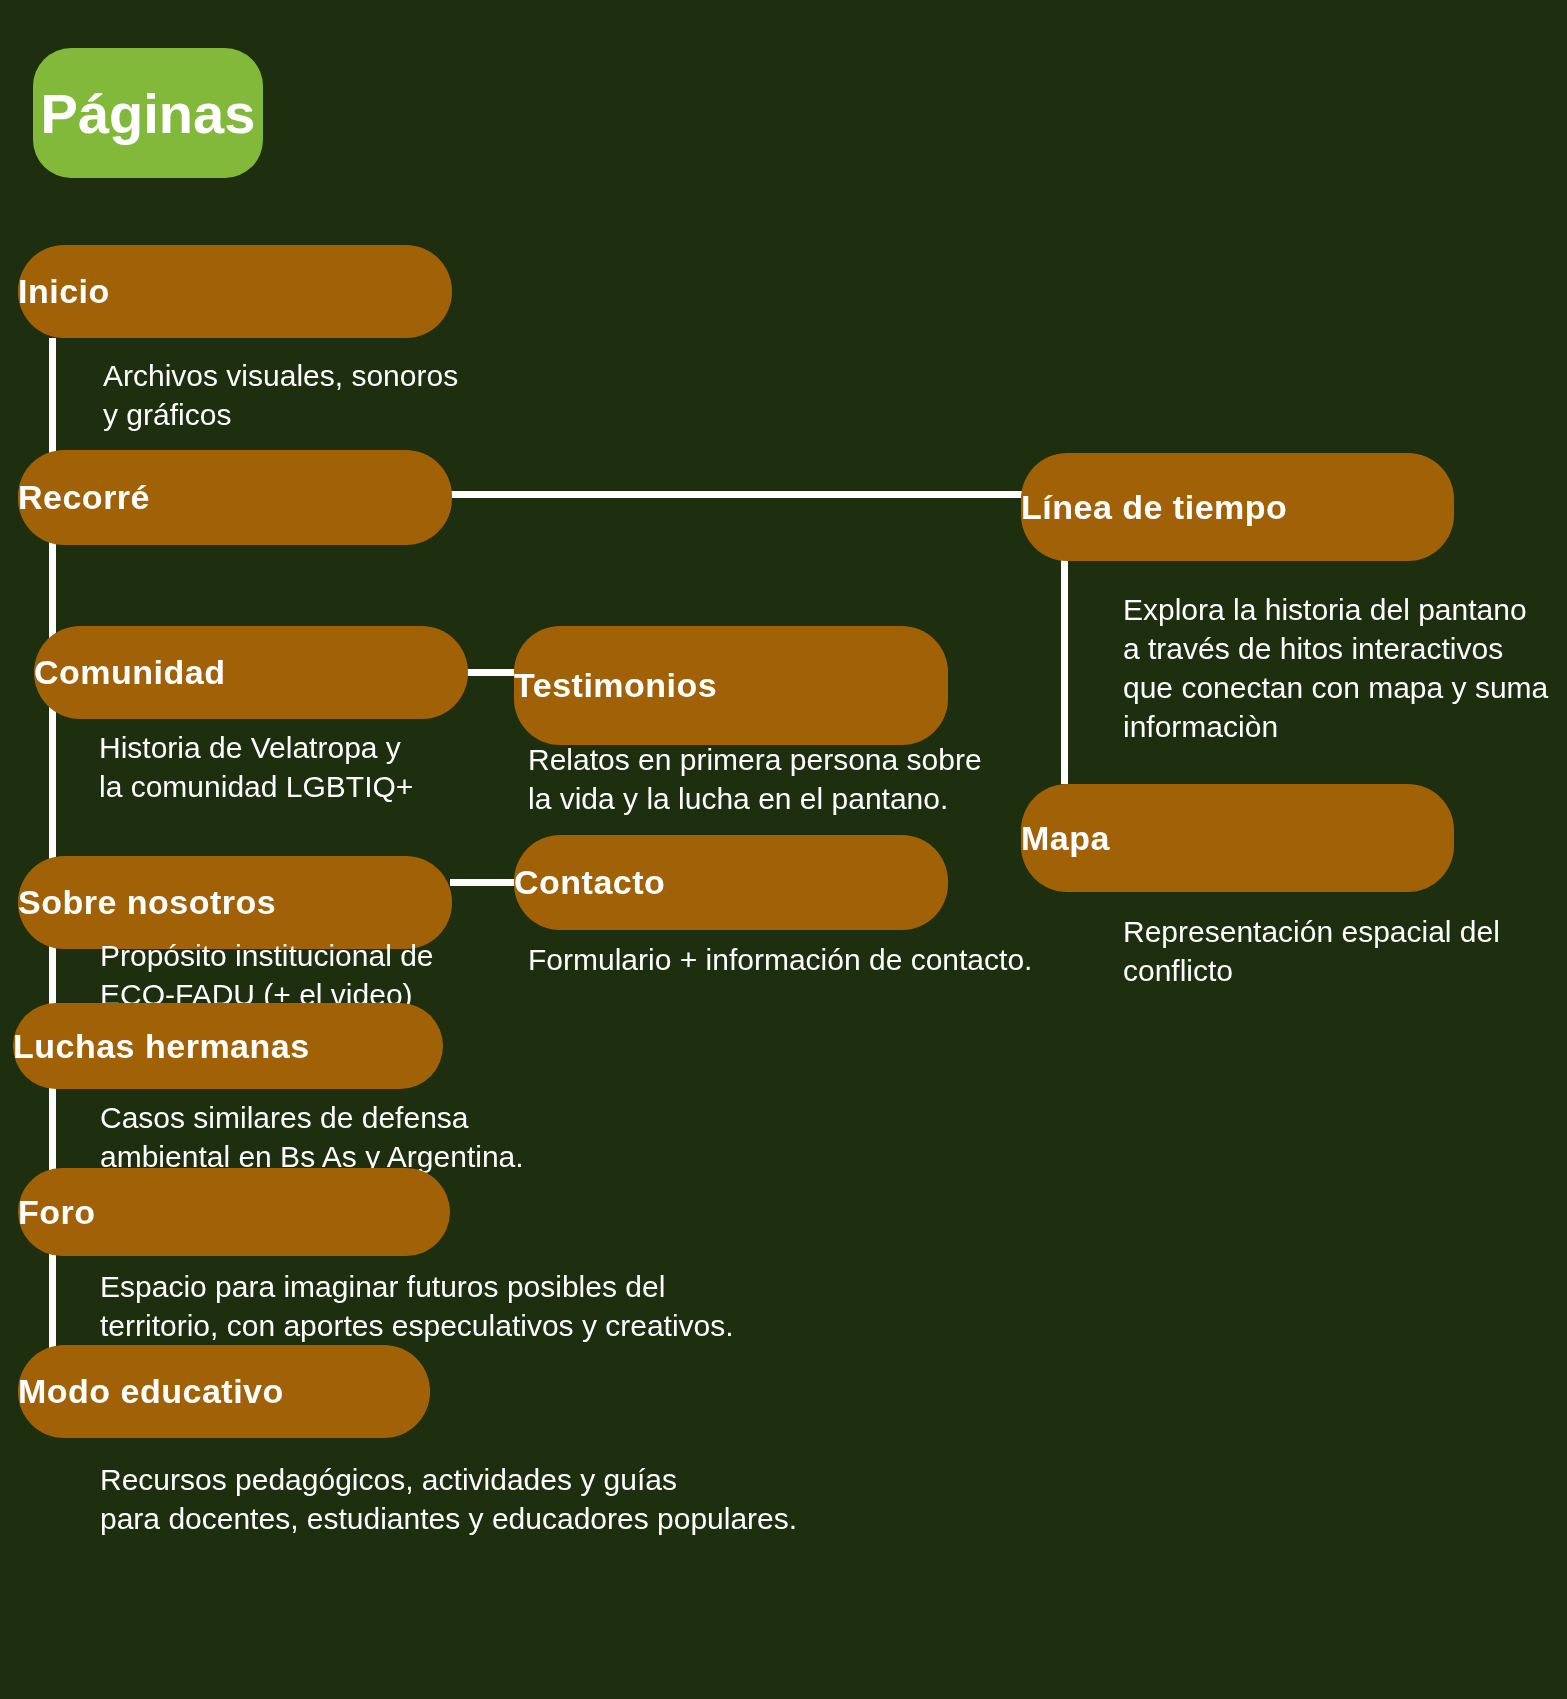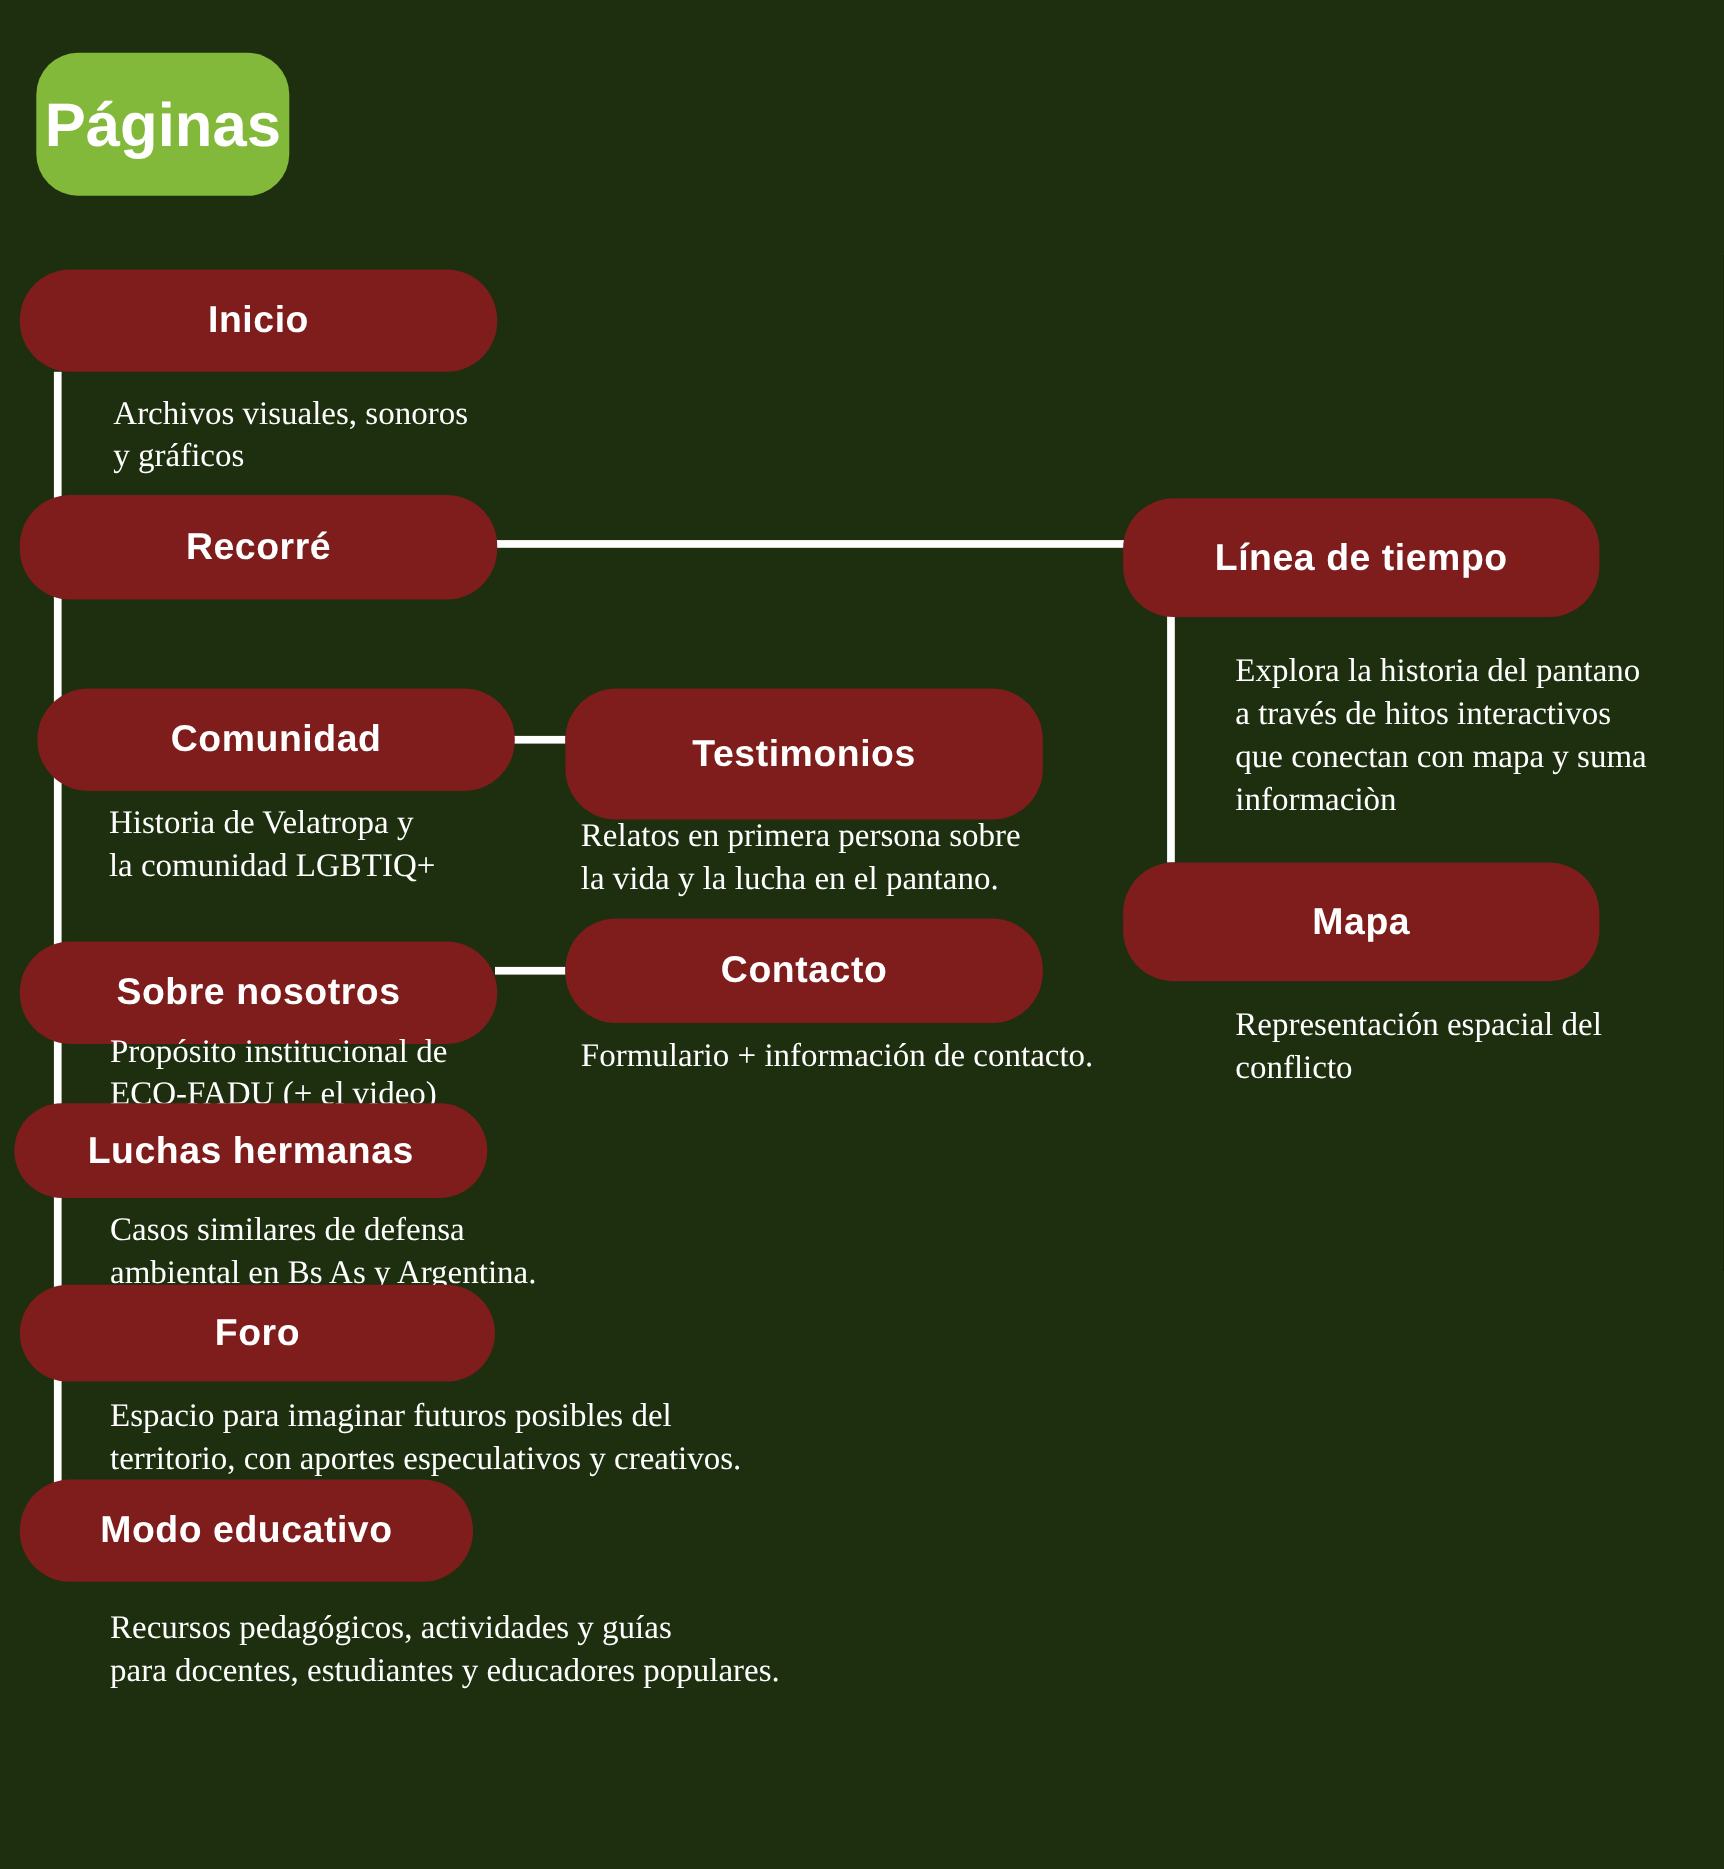--- a/index.html
+++ b/index.html
@@ -16,25 +16,24 @@
     font-family: "Liberation Sans", "DejaVu Sans", sans-serif;
     color: #ffffff;
   }
   .line {
     position: absolute;
     background: #ffffff;
     z-index: 1;
   }
   .pill {
     position: absolute;
-    background: #7f1d1d;
+    background: #a16207;
     border-radius: 46px;
     display: flex;
     align-items: center;
-    justify-content: center;
     z-index: 2;
   }
   .pill-label {
     font-size: 34px;
     font-weight: bold;
     letter-spacing: 0.5px;
     color: #ffffff;
     white-space: nowrap;
   }
   .title-pill {
@@ -51,21 +50,20 @@
     font-weight: bold;
     color: #ffffff;
   }
   .desc {
     position: absolute;
     font-size: 30px;
     line-height: 39px;
     color: #ffffff;
     white-space: pre-line;
     z-index: 2;
-    font-family: Liberation Serif, serif;
   }
 </style>
 </head>
 <body>
 
 <div class="canvas">
 
   <div class="line" style="left:49px; top:338px; width:7px; height:1010px;"></div>
   <div class="line" style="left:450px; top:491px; width:573px; height:7px;"></div>
   <div class="line" style="left:450px; top:669px; width:64px; height:7px;"></div>

